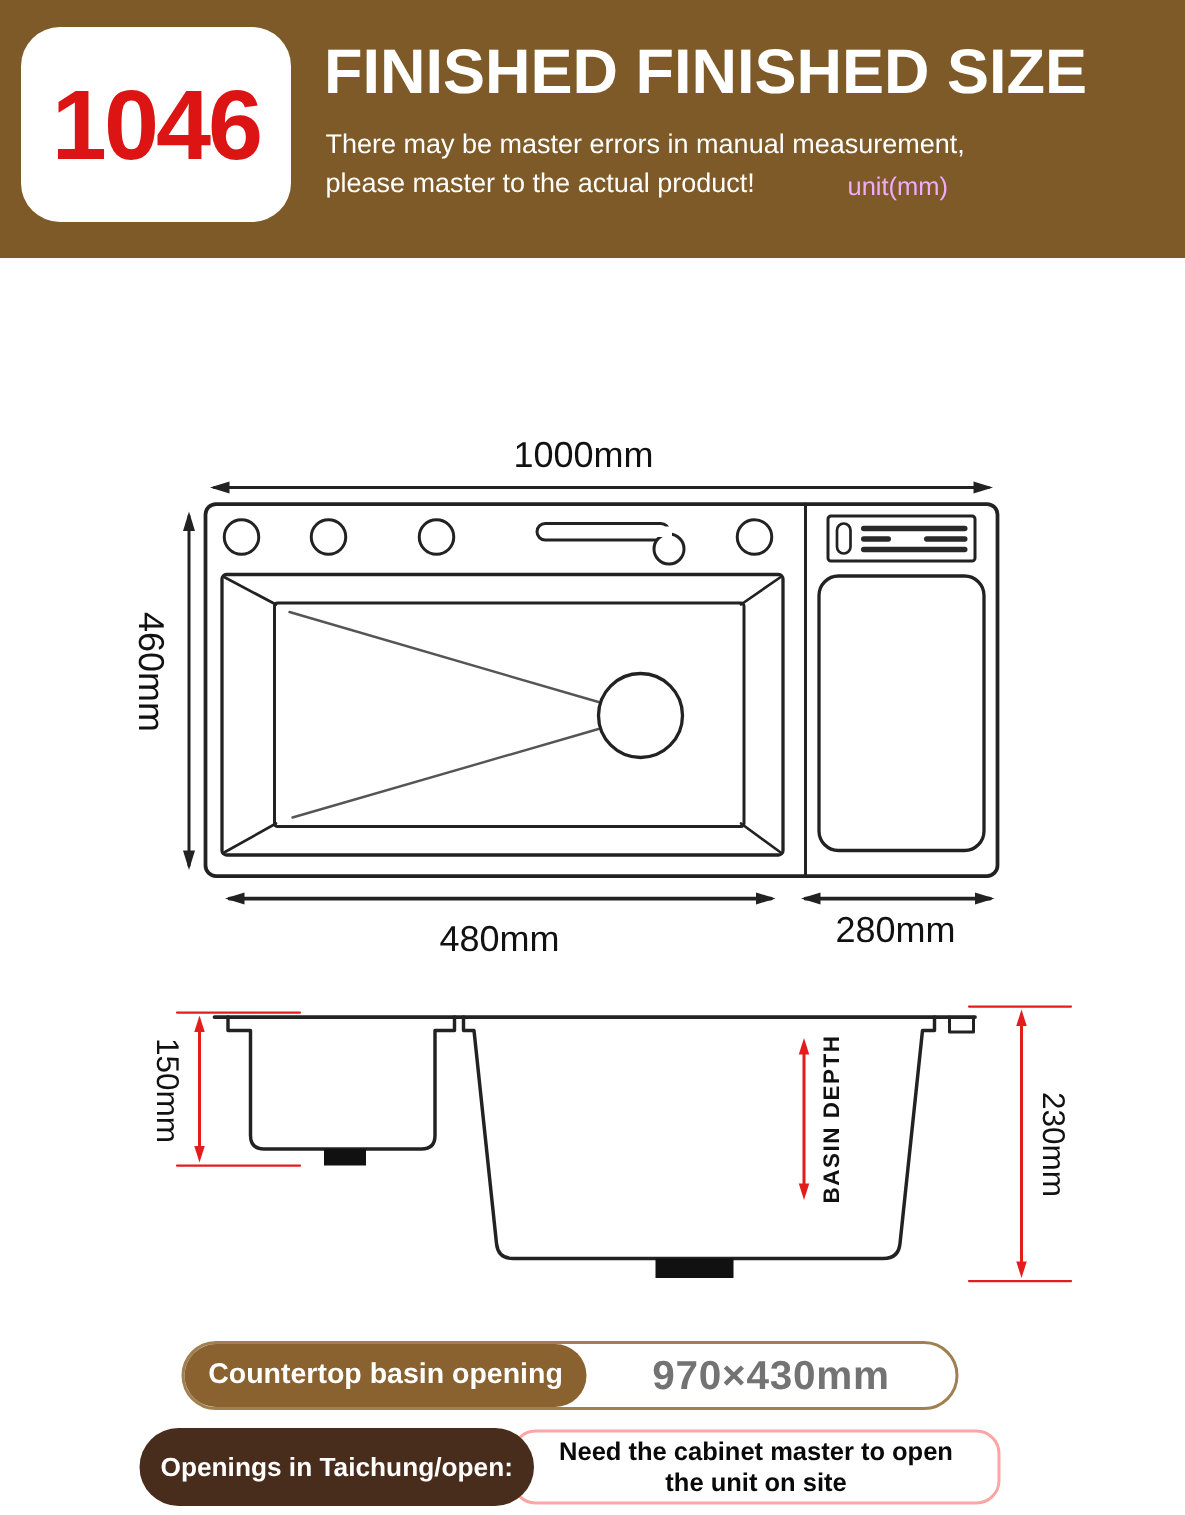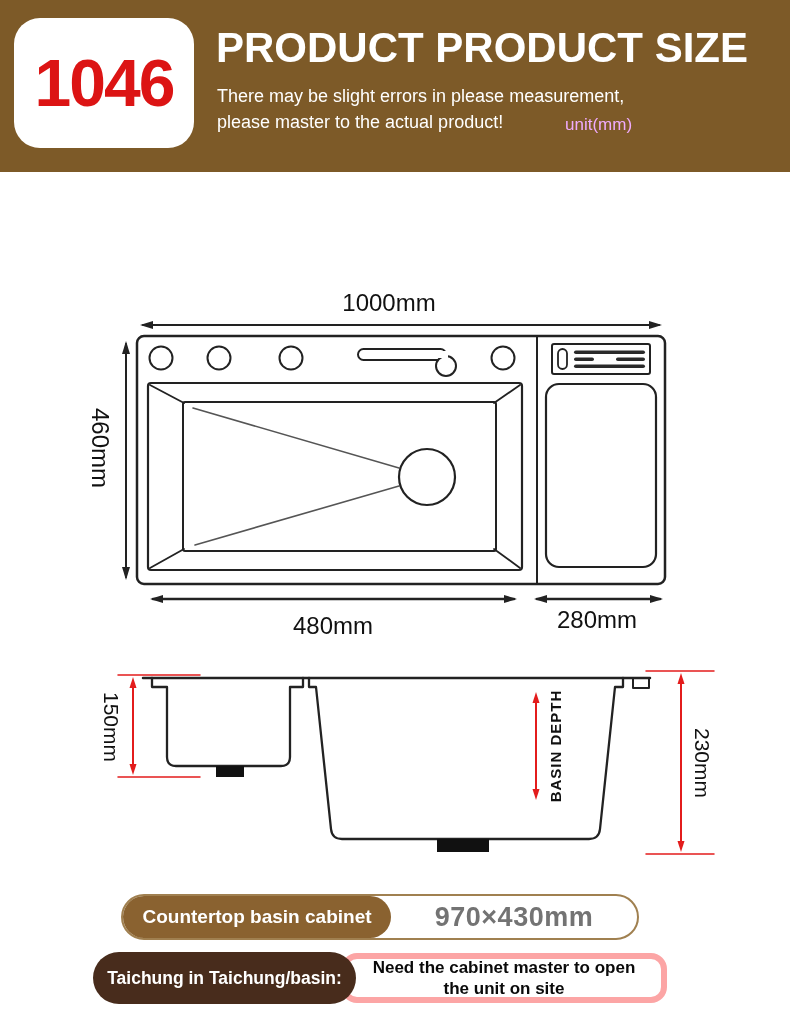--- a/index.html
+++ b/index.html
@@ -20,38 +20,38 @@
   .dim-text{fill:#111;font-family:"Liberation Sans",sans-serif;}
   
   .pill1{position:absolute;left:121px;top:894px;width:518px;height:46px;background:#ffffff;
          border:2px solid #a08050;border-radius:25px;display:flex;align-items:stretch;box-sizing:border-box;}
   .pill1-label{width:268px;background:#8a6230;border-radius:23px;color:#ffffff;font-size:19px;
                font-weight:bold;display:flex;align-items:center;justify-content:center;}
   .pill1-value{flex:1;display:flex;align-items:center;justify-content:center;color:#737373;
                font-size:27px;font-weight:bold;letter-spacing:0.5px;}
   .pill2{position:absolute;left:93px;top:952px;width:576px;height:52px;}
   .pill2-value-box{position:absolute;left:248px;top:1px;width:326px;height:50px;background:#ffffff;
-                   border:6px solid #fca5a5;border-radius:16px;box-sizing:border-box;display:flex;
+                   border:2px solid #fca5a5;border-radius:16px;box-sizing:border-box;display:flex;
                    flex-direction:column;align-items:center;justify-content:center;}
   .pill2-value-box div{color:#0a0a0a;font-size:17px;font-weight:bold;line-height:21px;white-space:nowrap;}
   .pill2-label{position:absolute;left:0;top:0;width:263px;height:52px;background:#482c1c;
                border-radius:26px;color:#ffffff;font-size:17.5px;font-weight:bold;display:flex;
                align-items:center;justify-content:center;white-space:nowrap;}
 </style>
 </head>
 <body>
 
 <div id="page">
 
   <div id="header">
     <div id="model-badge">
       <span id="model-number">1046</span>
     </div>
-    <div id="header-title">PRODUCT PRODUCT SIZE</div>
-    <div id="header-sub1">There may be slight errors in please measurement,</div>
+    <div id="header-title">FINISHED FINISHED SIZE</div>
+    <div id="header-sub1">There may be master errors in manual measurement,</div>
     <div id="header-sub2">please master to the actual product!</div>
     <div id="unit-note">unit(mm)</div>
   </div>
 
   <svg id="drawing" viewBox="0 0 790 1010">
 
     <g stroke-linecap="round" stroke-linejoin="round">
 
       <text class="dim-text" x="389" y="311" text-anchor="middle" font-size="24">1000mm</text>
       <line x1="143" y1="325" x2="659" y2="325" stroke="#222" stroke-width="2"></line>
@@ -139,25 +139,25 @@
       <line x1="646" y1="671" x2="714" y2="671" stroke="#e31c1c" stroke-width="1.5"></line>
       <line x1="646" y1="854" x2="714" y2="854" stroke="#e31c1c" stroke-width="1.5"></line>
       <line x1="681" y1="680" x2="681" y2="845" stroke="#e31c1c" stroke-width="2"></line>
       <polygon points="681,673 677.5,684 684.5,684" fill="#e31c1c"></polygon>
       <polygon points="681,852 677.5,841 684.5,841" fill="#e31c1c"></polygon>
       <text class="dim-text" transform="rotate(90 702 763)" x="702" y="763" text-anchor="middle" dominant-baseline="central" font-size="21">230mm</text>
     </g>
   </svg>
 
   <div class="pill1">
-    <div class="pill1-label">Countertop basin cabinet</div>
+    <div class="pill1-label">Countertop basin opening</div>
     <div class="pill1-value">970×430mm</div>
   </div>
 
   <div class="pill2">
     <div class="pill2-value-box">
       <div>Need the cabinet master to open</div>
       <div>the unit on site</div>
     </div>
-    <div class="pill2-label">Taichung in Taichung/basin:</div>
+    <div class="pill2-label">Openings in Taichung/open:</div>
   </div>
 
 </div>
 
 </body></html>

